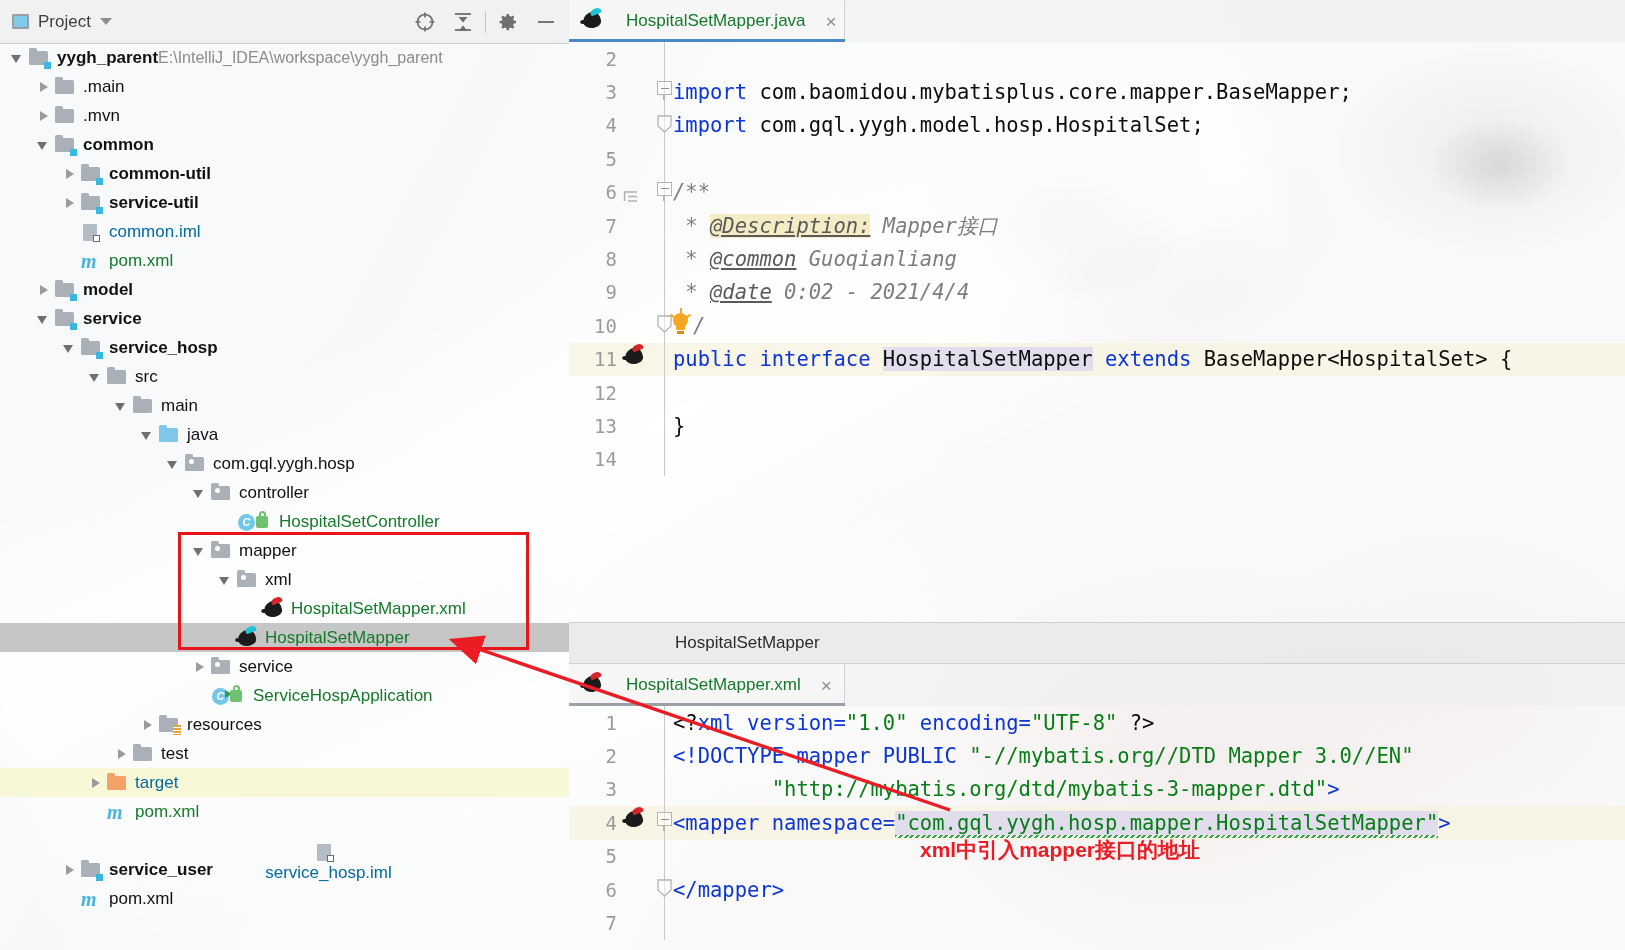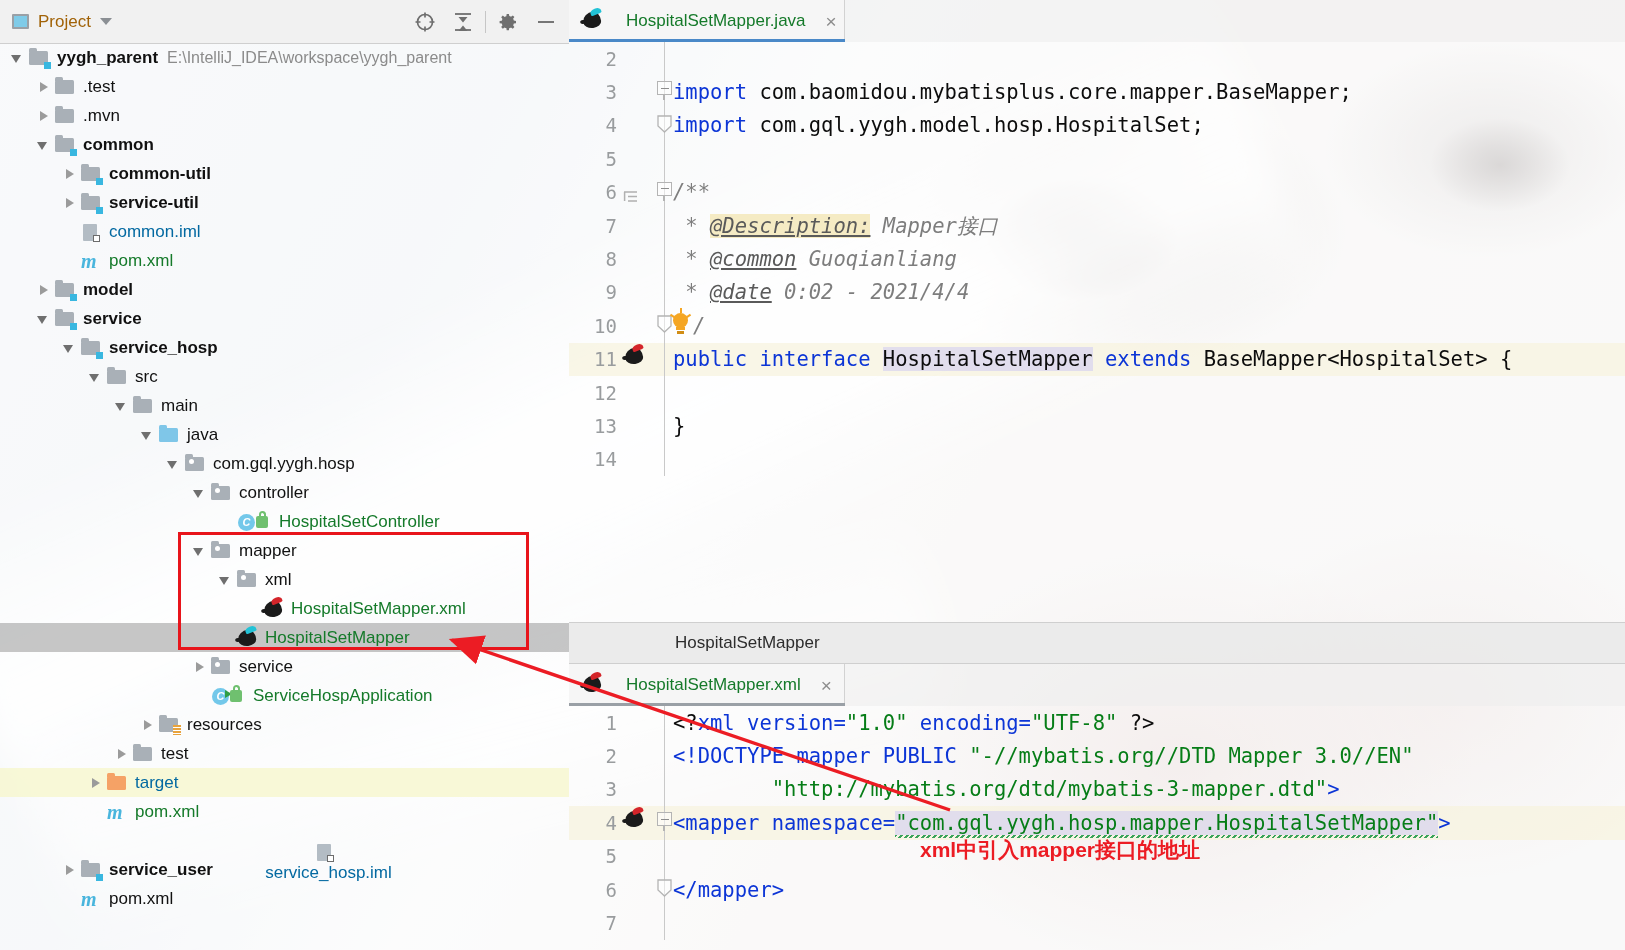--- a/index.html
+++ b/index.html
@@ -33,35 +33,35 @@
 
   .app{position:absolute;inset:0;z-index:2;}
 
   
   .project-panel{position:absolute;left:0;top:0;width:569px;height:950px;}
   .pp-header{position:absolute;left:0;top:0;width:569px;height:43px;
     background:rgba(240,240,240,.93);border-bottom:1px solid #cfcfcf;
     display:flex;align-items:center;}
   .pp-title-wrap{display:flex;align-items:center;gap:9px;padding-left:12px;}
   .pp-winicon{width:17px;height:15px;border:2px solid #9aa0a6;background:#7fcbe8;box-sizing:border-box;border-radius:1px;}
-  .pp-title{font-size:17px;color:#a16207;}
+  .pp-title{font-size:17px;color:#404040;}
   .caret-dn{width:0;height:0;border-left:6px solid transparent;border-right:6px solid transparent;border-top:7px solid #8b8f94;}
   .pp-tools{margin-left:auto;display:flex;align-items:center;gap:0px;padding-right:4px;}
   .tbtn{width:38px;height:38px;display:flex;align-items:center;justify-content:center;cursor:default;}
   .tb-sep{width:1px;height:22px;background:#c6c6c6;margin:0 3px;}
 
   
   .tree{position:absolute;left:0;top:43px;width:569px;height:907px;}
   .trow{position:relative;height:29px;display:flex;align-items:center;font-size:17px;color:#111;white-space:nowrap;}
   .trow .arrow{width:16px;height:16px;flex:0 0 16px;position:relative;margin-right:2px;}
   .arrow.closed:after{content:"";position:absolute;left:4px;top:3px;border-left:8px solid #9b9b9b;border-top:5.5px solid transparent;border-bottom:5.5px solid transparent;}
   .arrow.open:after{content:"";position:absolute;left:1px;top:5px;border-top:8px solid #6f6f6f;border-left:5.5px solid transparent;border-right:5.5px solid transparent;}
   .ico{width:22px;height:20px;flex:0 0 22px;margin-right:7px;position:relative;}
   .lbl{line-height:1;}
-  .sub{color:#8b8b8b;font-size:16px;margin-left:9px;}
+  .sub{color:#8b8b8b;font-size:16px;margin-left:0;}
   .bold{font-weight:bold;}
   .green{color:#157a2a;}
   .olive{color:#0369a1;}
   .trow.selected{background:rgba(176,176,176,.72);}
   .trow.hl-yellow{background:rgba(246,246,206,.82);}
 
   
   .f{position:absolute;left:1px;top:3px;width:19px;height:14px;border-radius:1.5px;}
   .f:before{content:"";position:absolute;left:0;top:-3px;width:8px;height:4px;border-radius:1.5px 1.5px 0 0;}
   .f.grey{background:#a9b0b7;} .f.grey:before{background:#a9b0b7;}
@@ -198,21 +198,21 @@
             <i class="badge"></i>
           </span>
           <span class="lbl bold">yygh_parent</span>
           <span class="sub">E:\IntelliJ_IDEA\workspace\yygh_parent</span>
         </div>
         <div class="trow" style="padding-left: 36px;">
           <span class="arrow closed"></span>
           <span class="ico">
             <i class="f grey"></i>
           </span>
-          <span class="lbl">.test</span>
+          <span class="lbl">.main</span>
         </div>
         <div class="trow" style="padding-left: 36px;">
           <span class="arrow closed"></span>
           <span class="ico">
             <i class="f grey"></i>
           </span>
           <span class="lbl">.mvn</span>
         </div>
         <div class="trow" style="padding-left: 36px;">
           <span class="arrow open"></span>

